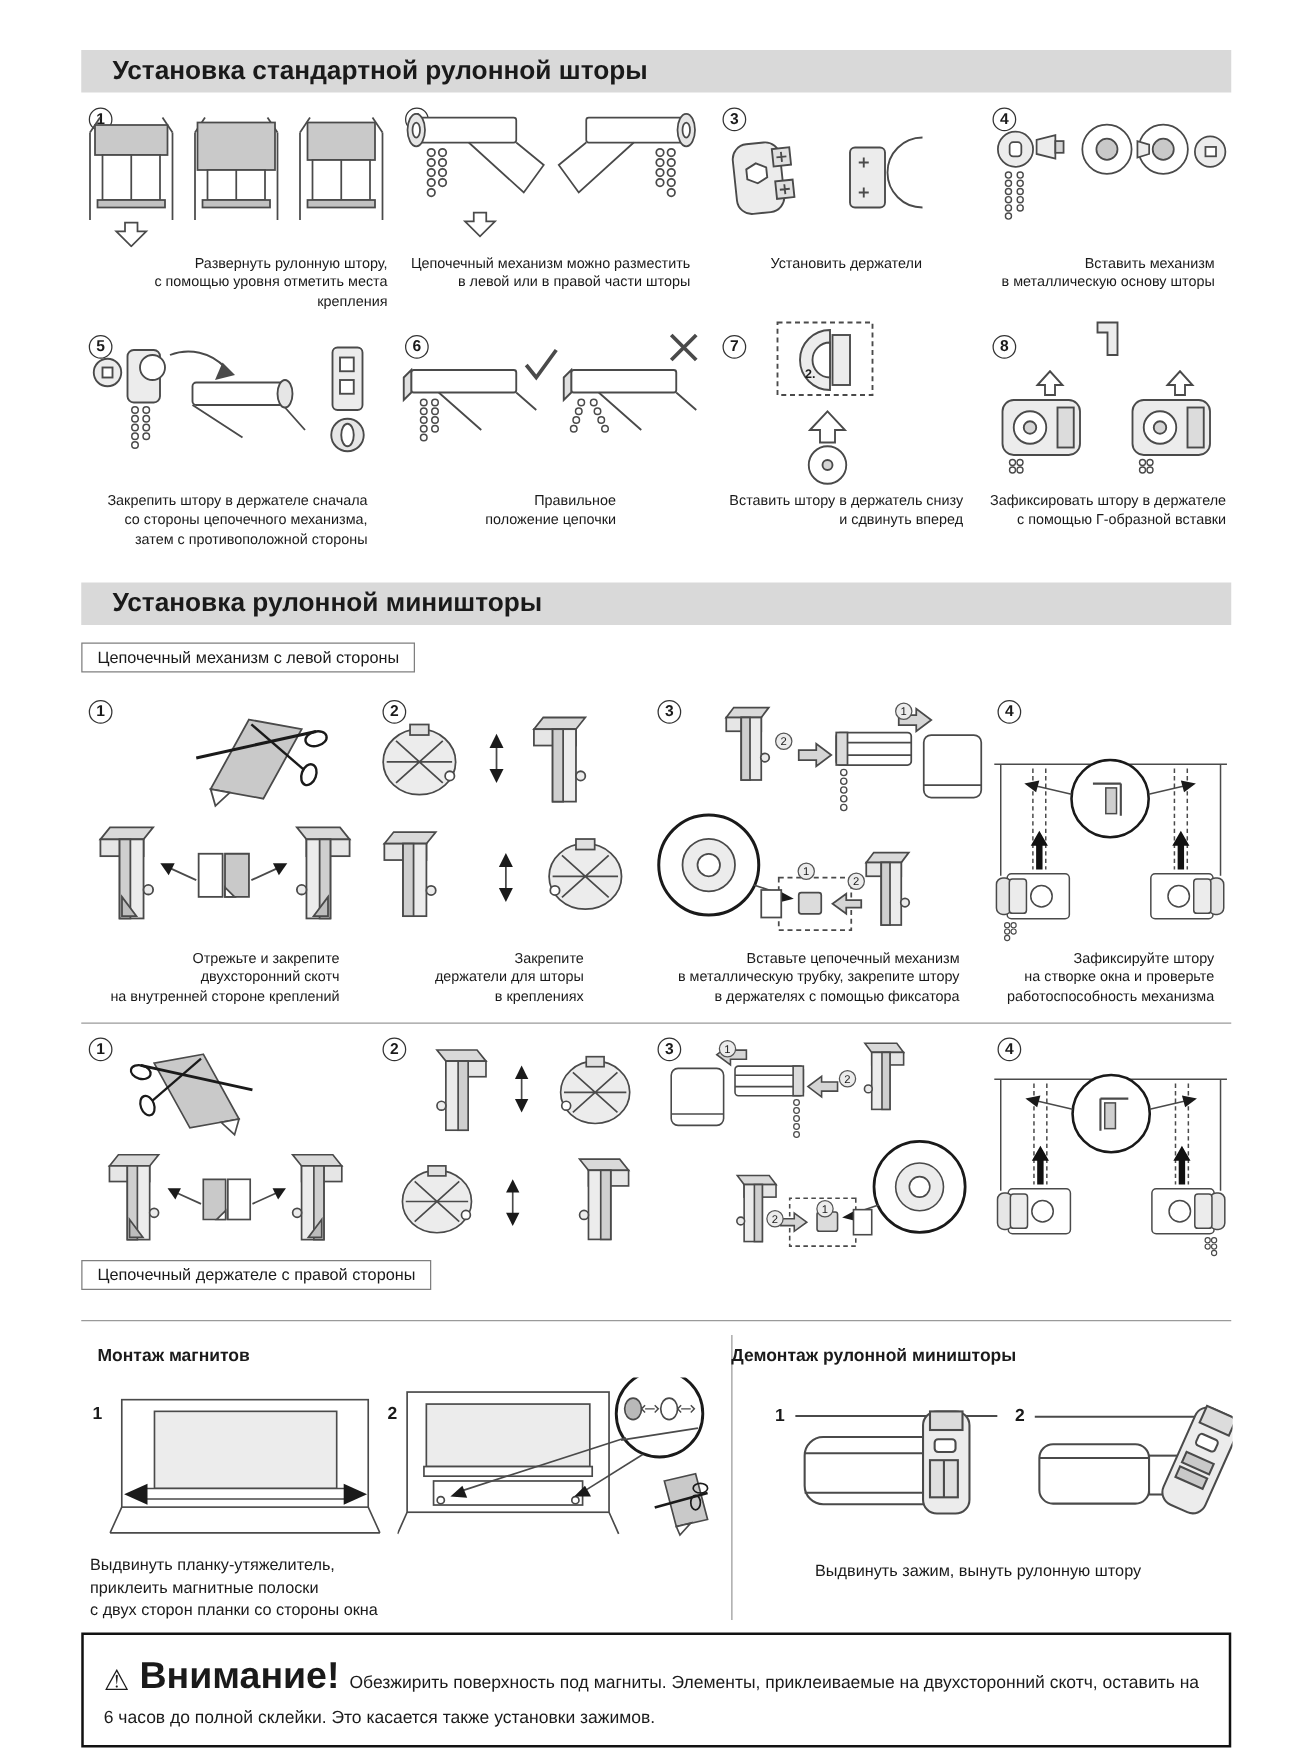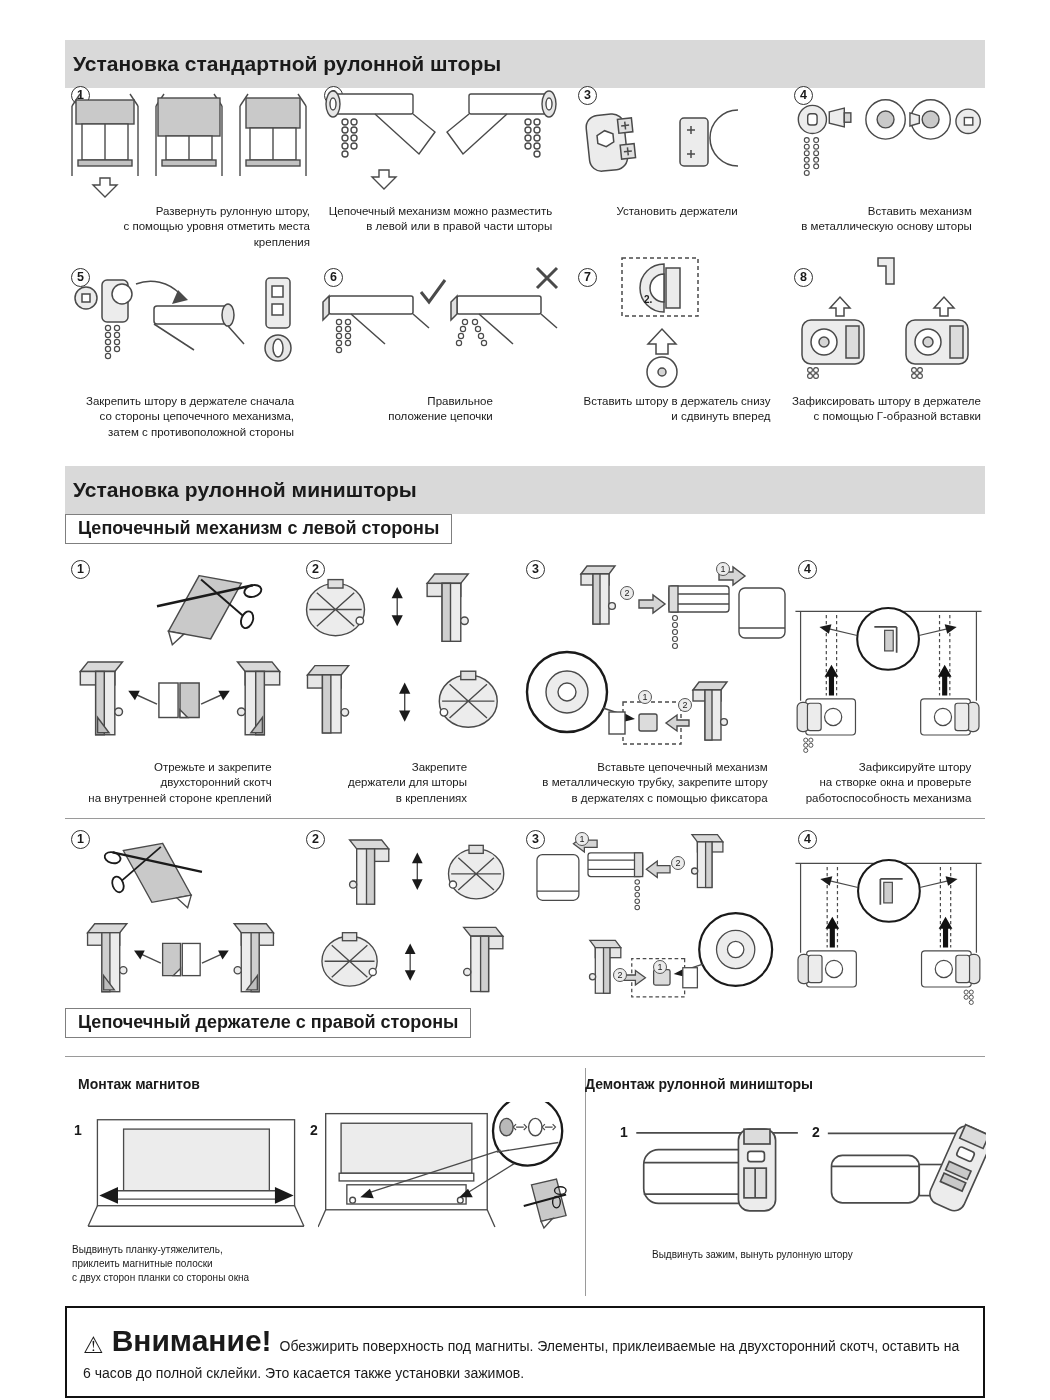--- a/index.html
+++ b/index.html
@@ -1,31 +1,31 @@
 <!DOCTYPE html>
 <html><head>
 <meta charset="utf-8">
 <style>
 *{margin:0;padding:0;box-sizing:border-box}
 html,body{width:1050px;height:1400px;background:#fff;font-family:"Liberation Sans",sans-serif;color:#1a1a1a}
 .page{position:relative;width:1050px;height:1400px;overflow:hidden}
-.bar{position:absolute;left:65px;width:920px;height:48px;background:#d9d9d9;display:flex;align-items:center;padding-left:8px}
+.bar{position:absolute;left:65px;width:920px;height:34px;background:#d9d9d9;display:flex;align-items:center;padding-left:25px}
 .bar span{font-weight:bold;font-size:21px}
 .cell{position:absolute;display:flex;flex-direction:column;align-items:center}
 .cnum{position:absolute;left:6px;top:0;width:19px;height:19px;border:1.5px solid #333;border-radius:50%;font-size:12.5px;line-height:16px;text-align:center;background:#fff;font-weight:bold}
 .fig{position:relative;display:flex;align-items:flex-end;justify-content:center;width:100%}
 .r1 .fig{height:112px}.r2 .fig{height:120px}.r3 .fig{height:194px}.r4 .fig{height:176px}
 .cap{font-size:11.5px;line-height:1.33;text-align:right;white-space:pre-line;margin-top:6px}
-.subbox{position:absolute;left:65px;border:1px solid #7f7f7f;background:#fff;padding:3px 12px 4px;font-size:18px;font-weight:bold}
+.subbox{position:absolute;left:65px;border:1px solid #7f7f7f;background:#fff;padding:3px 12px 4px;font-size:13px;font-weight:normal}
 .hline{position:absolute;left:65px;width:920px;border-top:1px solid #9a9a9a;height:0}
 .vline{position:absolute;border-left:1px solid #9a9a9a;width:0}
 .h2{position:absolute;font-size:14px;font-weight:bold}
 .plainnum{position:absolute;font-size:14px;font-weight:bold}
 .absfig{position:absolute}
-.capL{position:absolute;font-size:10px;line-height:1.38;white-space:pre-line}
+.capL{position:absolute;font-size:13px;line-height:1.38;white-space:pre-line}
 .flip svg{transform:scaleX(-1)}
 .figlabel{position:absolute;width:14px;height:14px;border:1px solid #555;border-radius:50%;background:#ececec;font-size:9px;line-height:12px;text-align:center;z-index:2}
 .figtext{position:absolute;font-size:10px;font-weight:bold;z-index:2}
 .warn{position:absolute;left:65px;top:1306px;width:920px;border:2px solid #111;padding:10px 16px 12px;font-size:14px;line-height:1.5}
 .warn .wlabel{font-weight:bold;font-size:30px;margin:0 8px 0 8px}
 .warn .wtri{font-size:23px;vertical-align:-2px}
 svg{display:block}
 </style>
 </head>
 <body>

